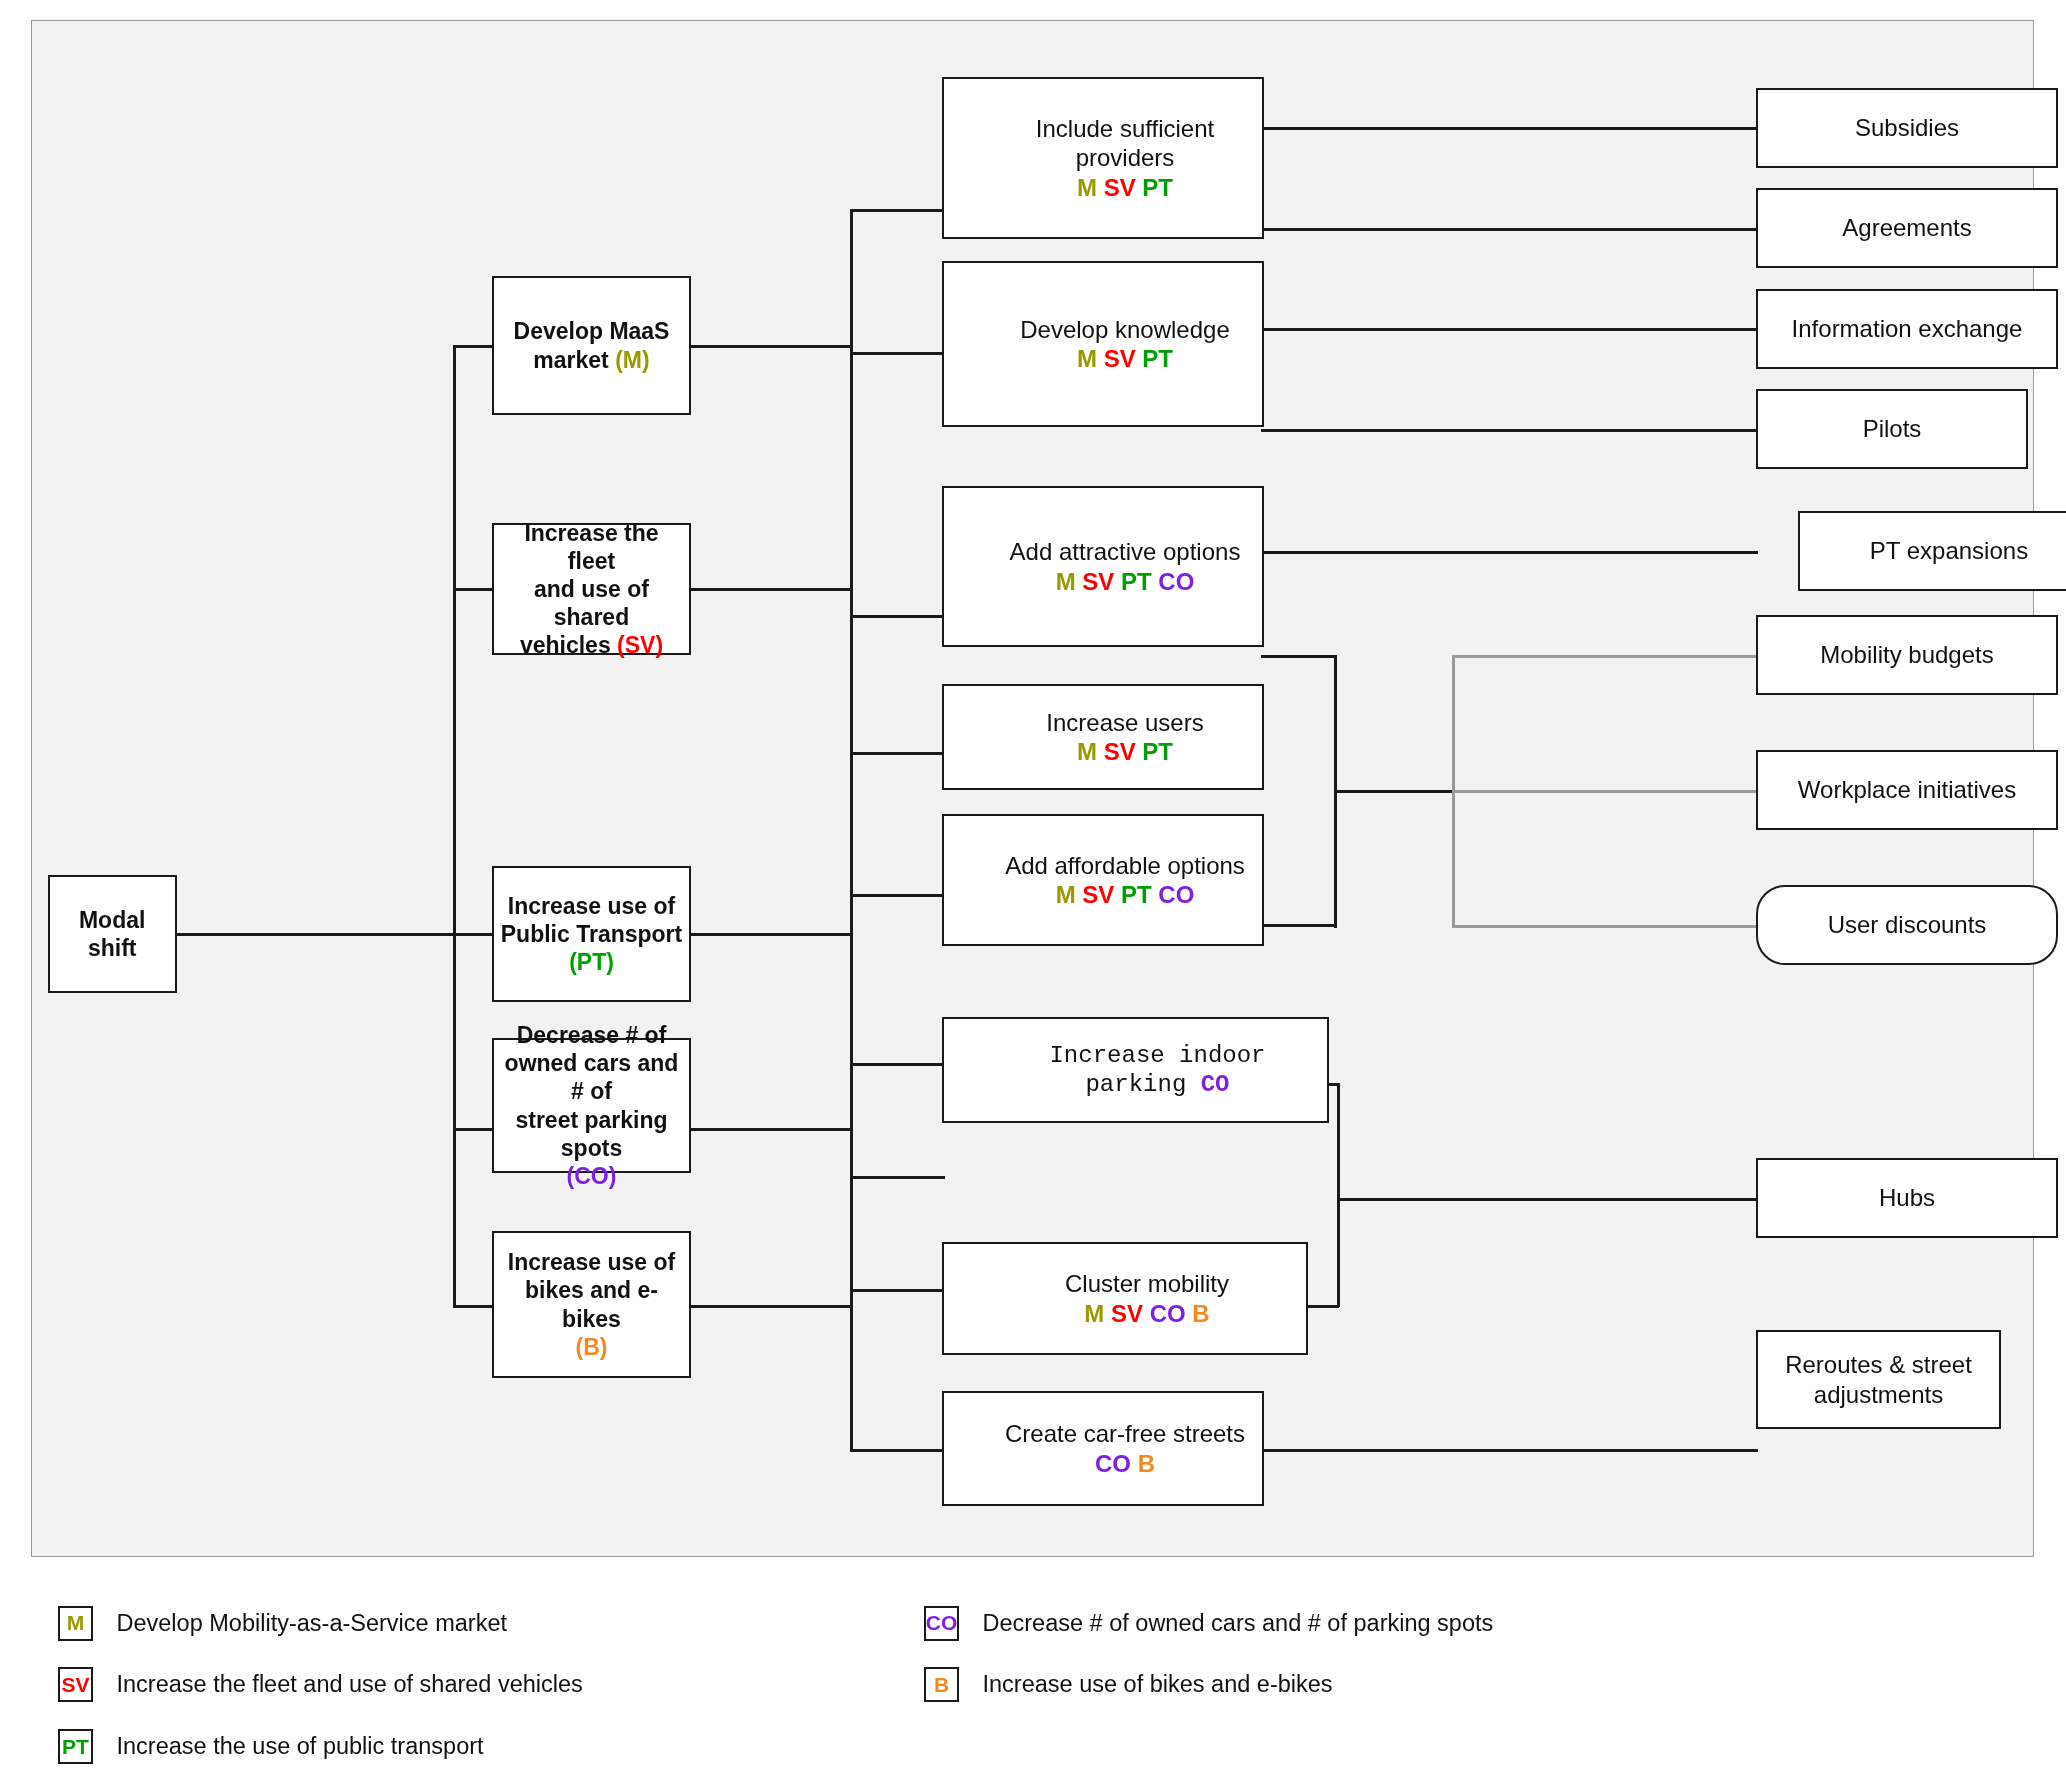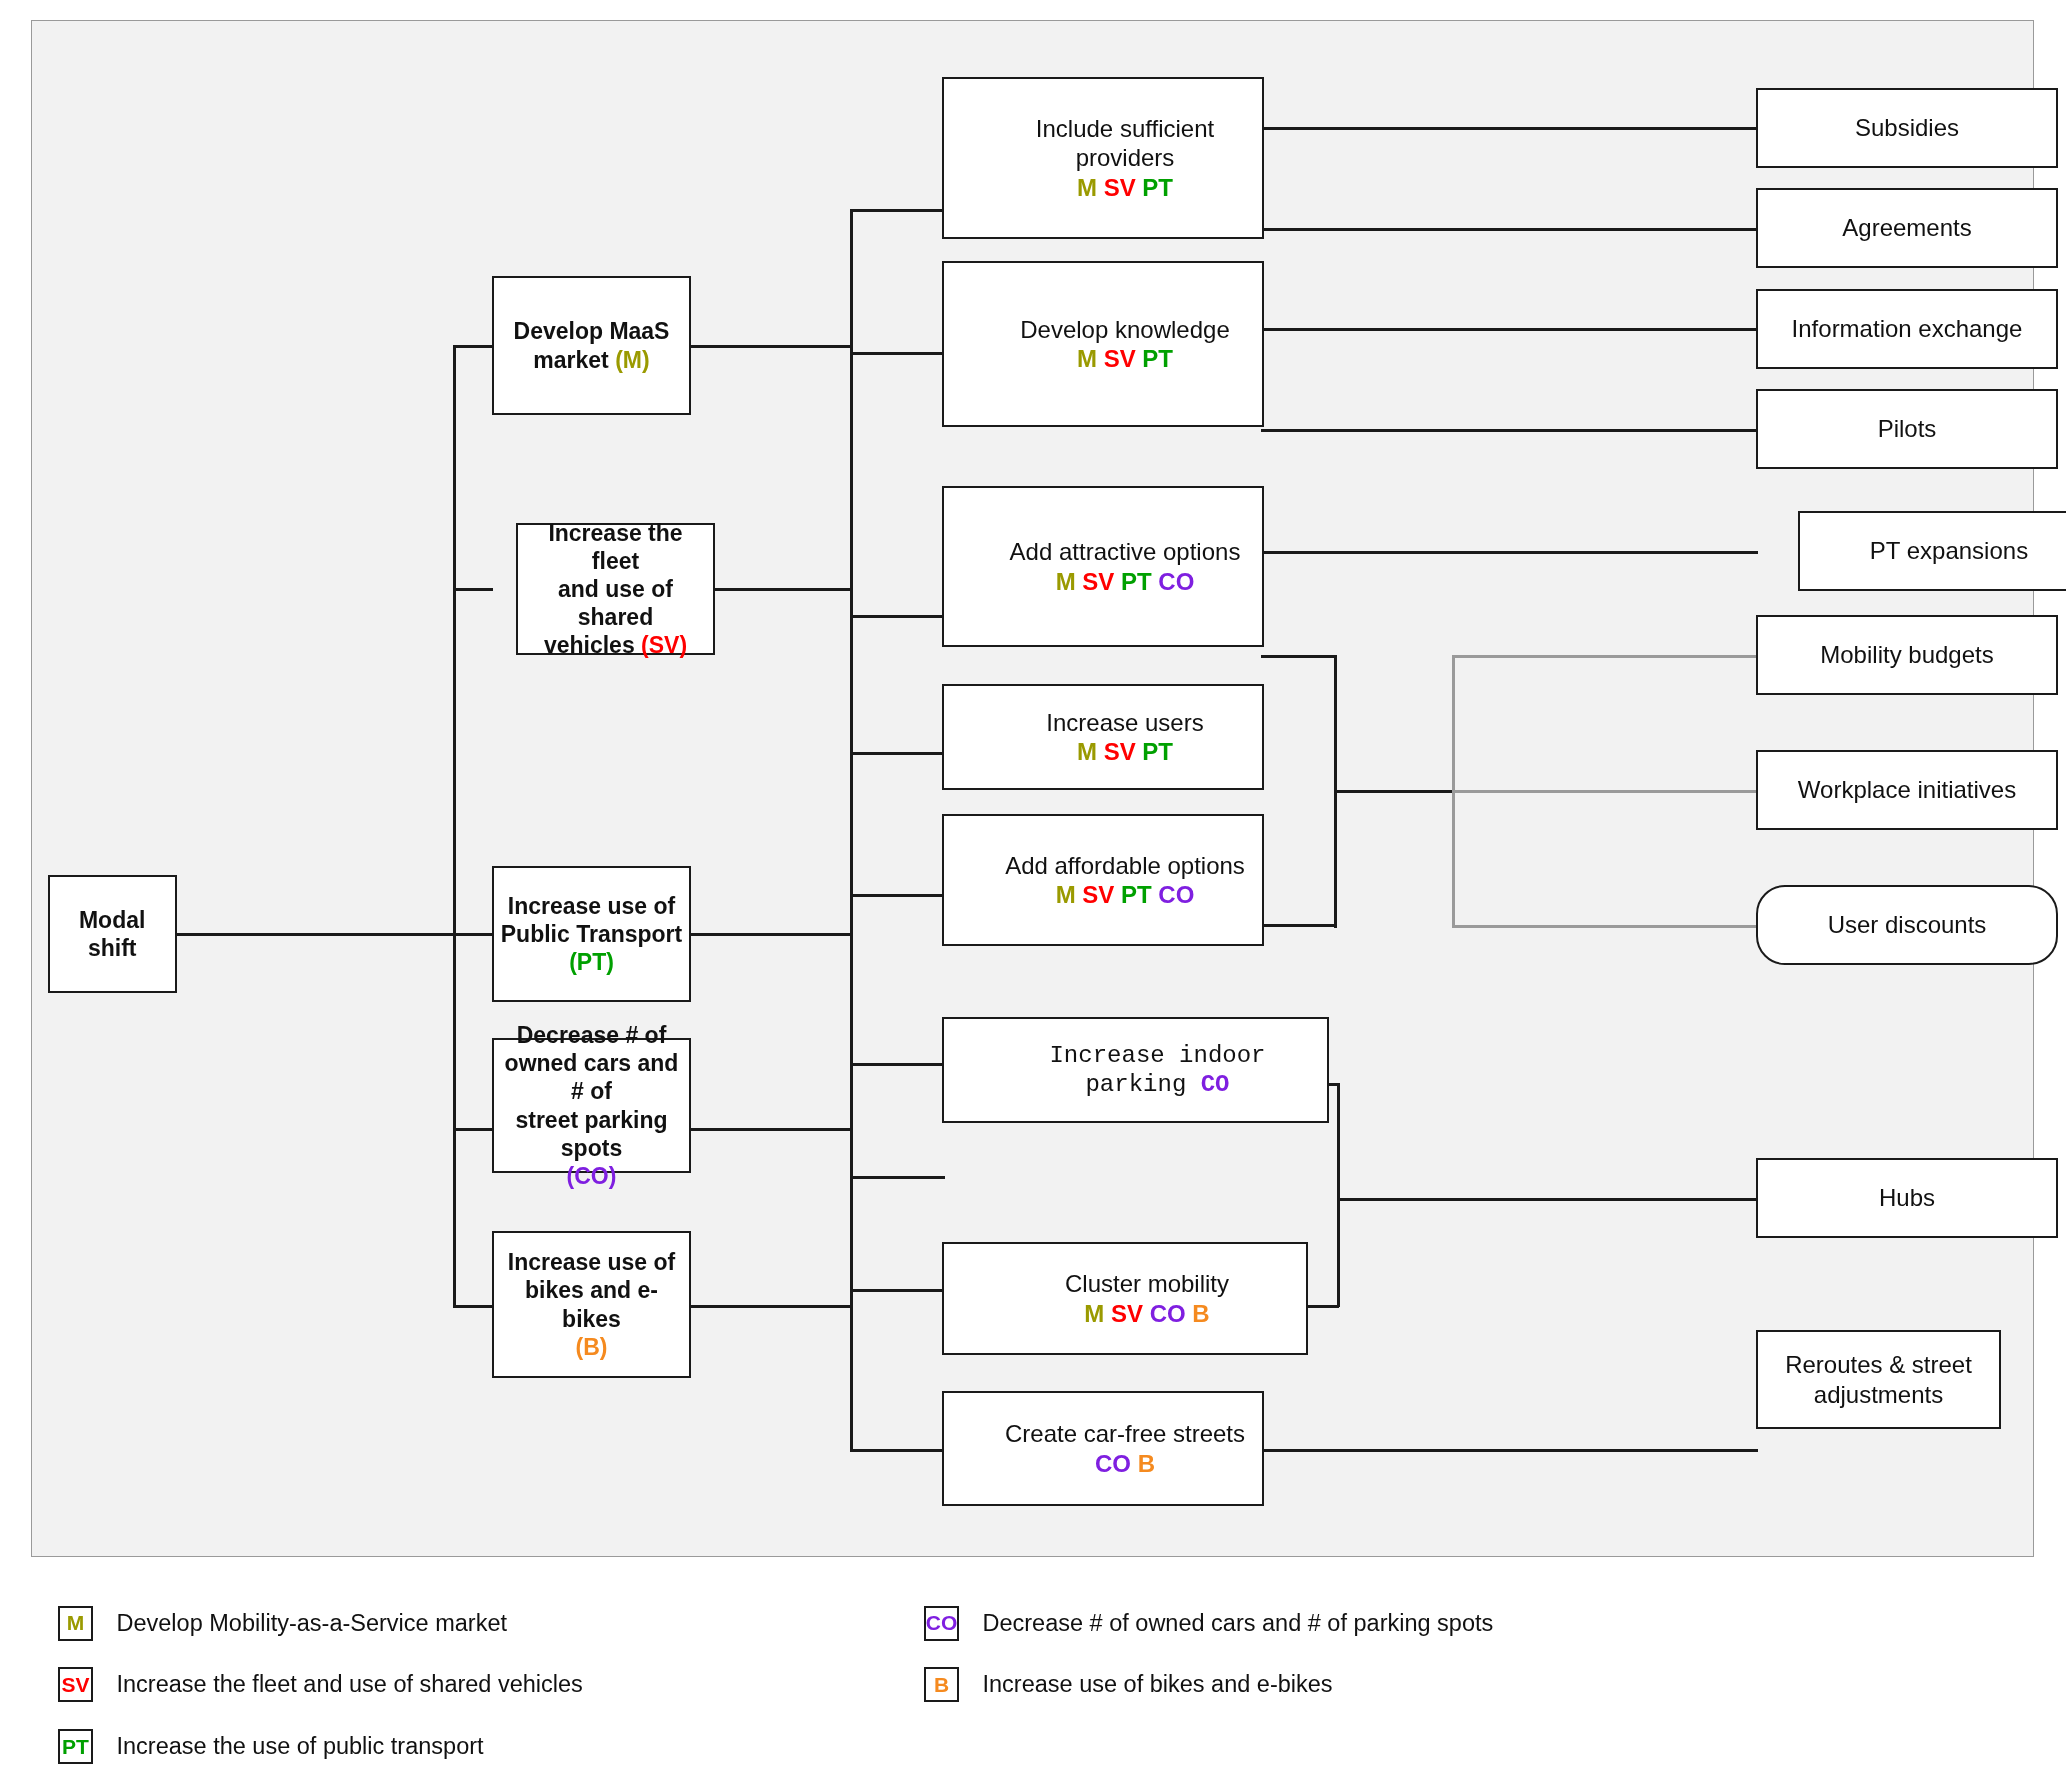--- a/index.html
+++ b/index.html
@@ -112,21 +112,21 @@
     </div>
 
     <div class="node lvl2" style="left:460px;top:255px;width:199px;height:139px;">
       <div class="inner">
         <span>Develop MaaS</span><br>
         <span>market</span>
         <span class="tag t-M">(M)</span>
       </div>
     </div>
 
-    <div class="node lvl2" style="left:460px;top:502px;width:199px;height:132px;margin-left:24px;">
+    <div class="node lvl2" style="left:460px;top:502px;width:199px;height:132px;">
       <div class="inner">
         <span>Increase the fleet</span><br>
         <span>and use of shared</span><br>
         <span>vehicles</span>
         <span class="tag t-SV">(SV)</span>
       </div>
     </div>
 
     <div class="node lvl2" style="left:460px;top:845px;width:199px;height:136px;">
       <div class="inner">
@@ -233,21 +233,21 @@
     </div>
 
     <div class="node lvl4" style="left:1724px;top:167px;width:302px;height:80px;">
       <div class="inner">Agreements</div>
     </div>
 
     <div class="node lvl4" style="left:1724px;top:268px;width:302px;height:80px;">
       <div class="inner">Information exchange</div>
     </div>
 
-    <div class="node lvl4" style="left:1724px;top:368px;width:302px;height:80px;">
+    <div class="node lvl4" style="left:1724px;top:368px;width:272px;height:80px;">
       <div class="inner">Pilots</div>
     </div>
 
     <div class="node lvl4" style="left:1724px;top:490px;width:302px;height:80px;margin-left:42px;">
       <div class="inner">PT expansions</div>
     </div>
 
     <div class="node lvl4" style="left:1724px;top:594px;width:302px;height:80px;">
       <div class="inner">Mobility budgets</div>
     </div>

